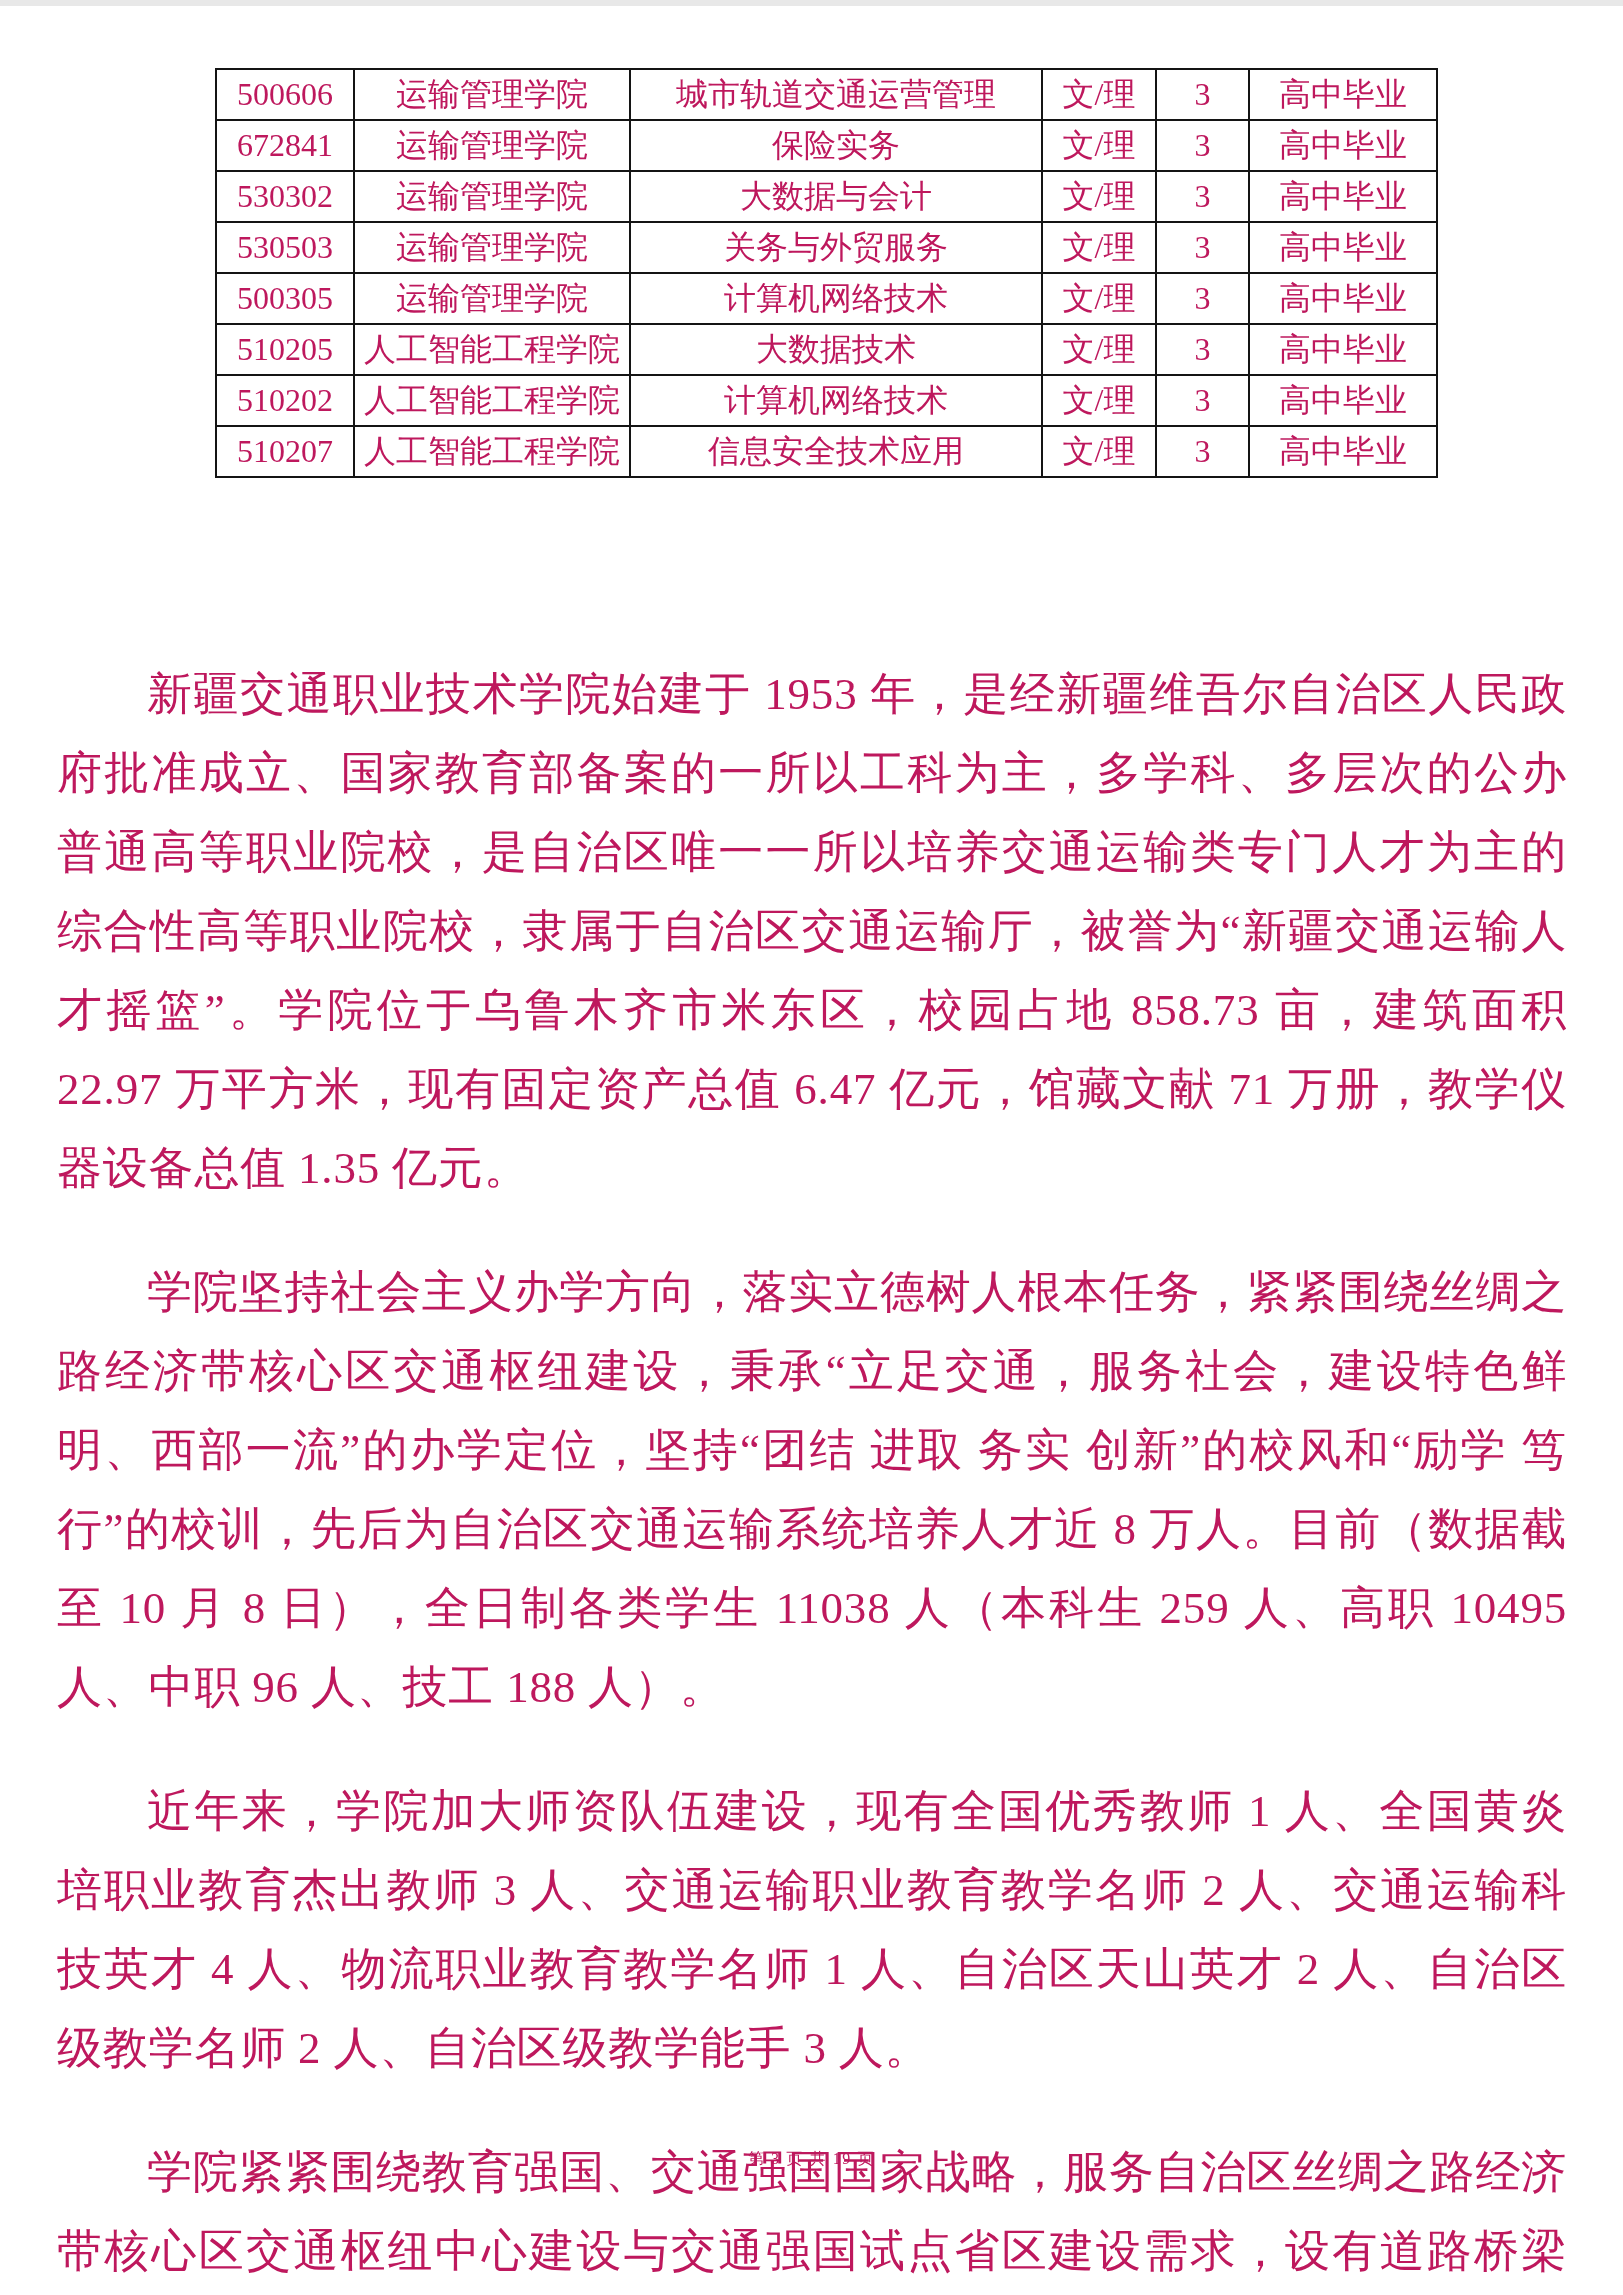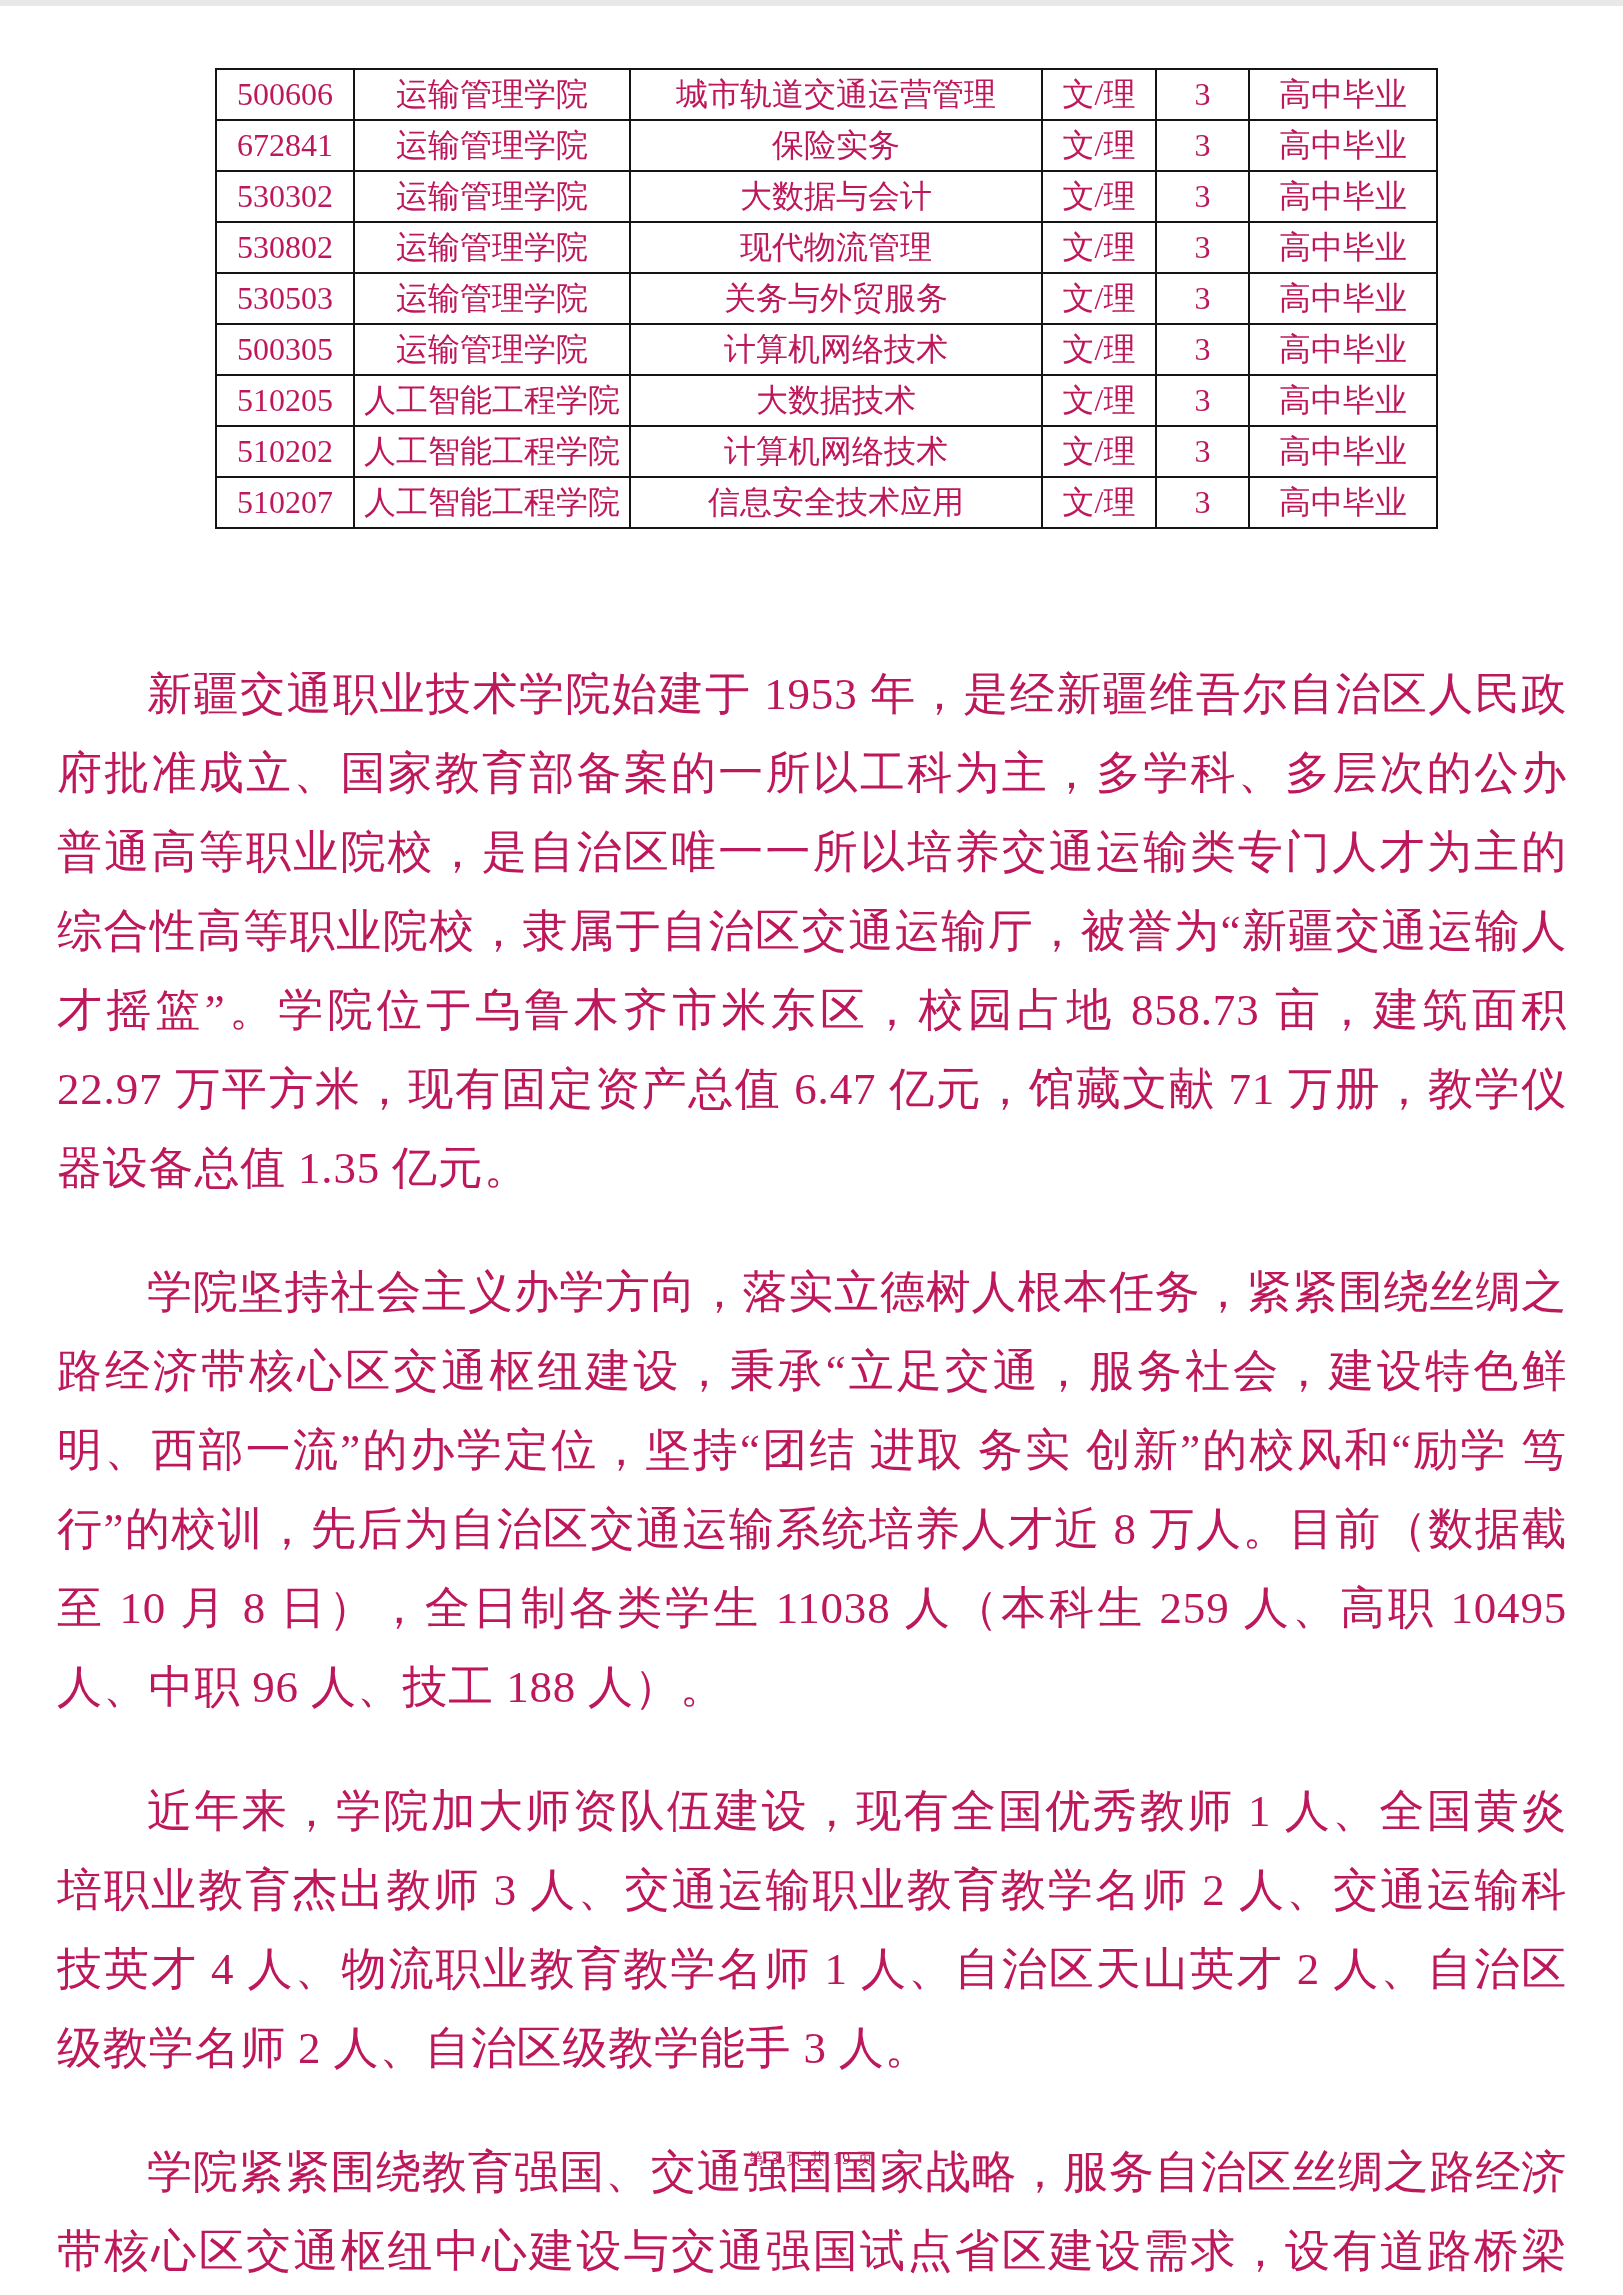--- a/index.html
+++ b/index.html
@@ -96,28 +96,20 @@
         </tr>
         <tr>
           <td>530302</td>
           <td>运输管理学院</td>
           <td>大数据与会计</td>
           <td>文/理</td>
           <td>3</td>
           <td>高中毕业</td>
         </tr>
         <tr>
-          <td>530802</td>
-          <td>运输管理学院</td>
-          <td>现代物流管理</td>
-          <td>文/理</td>
-          <td>3</td>
-          <td>高中毕业</td>
-        </tr>
-        <tr>
           <td>530503</td>
           <td>运输管理学院</td>
           <td>关务与外贸服务</td>
           <td>文/理</td>
           <td>3</td>
           <td>高中毕业</td>
         </tr>
         <tr>
           <td>500305</td>
           <td>运输管理学院</td>

